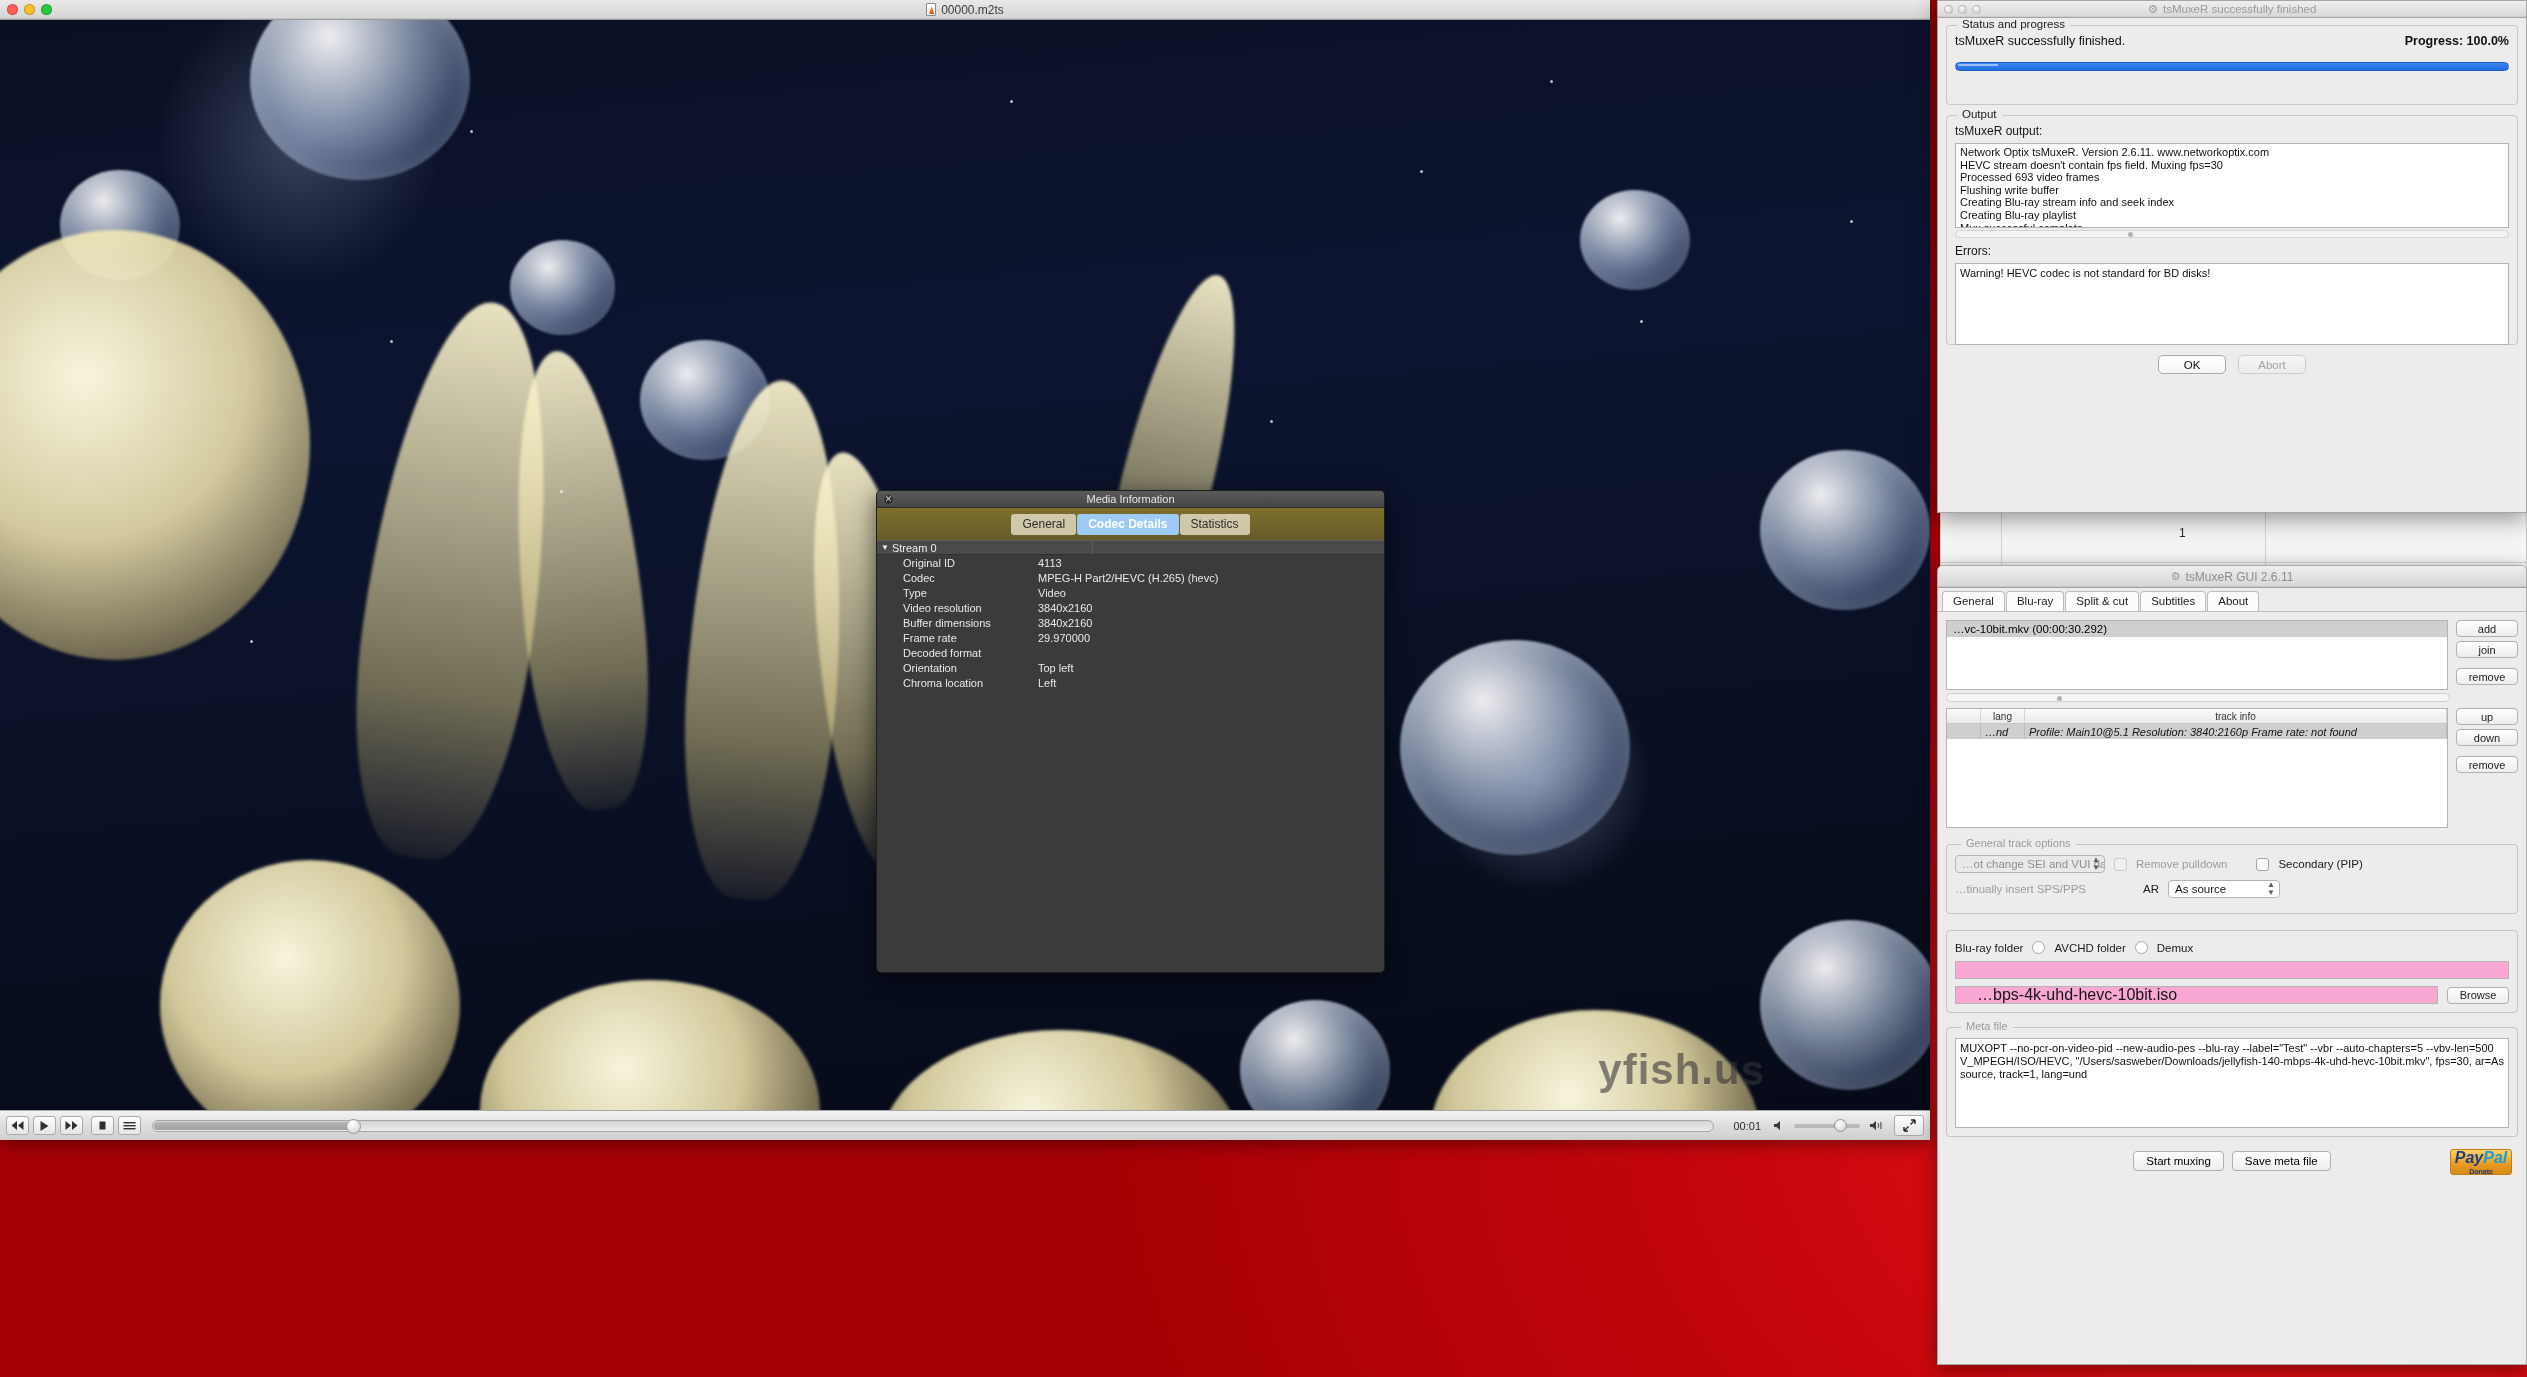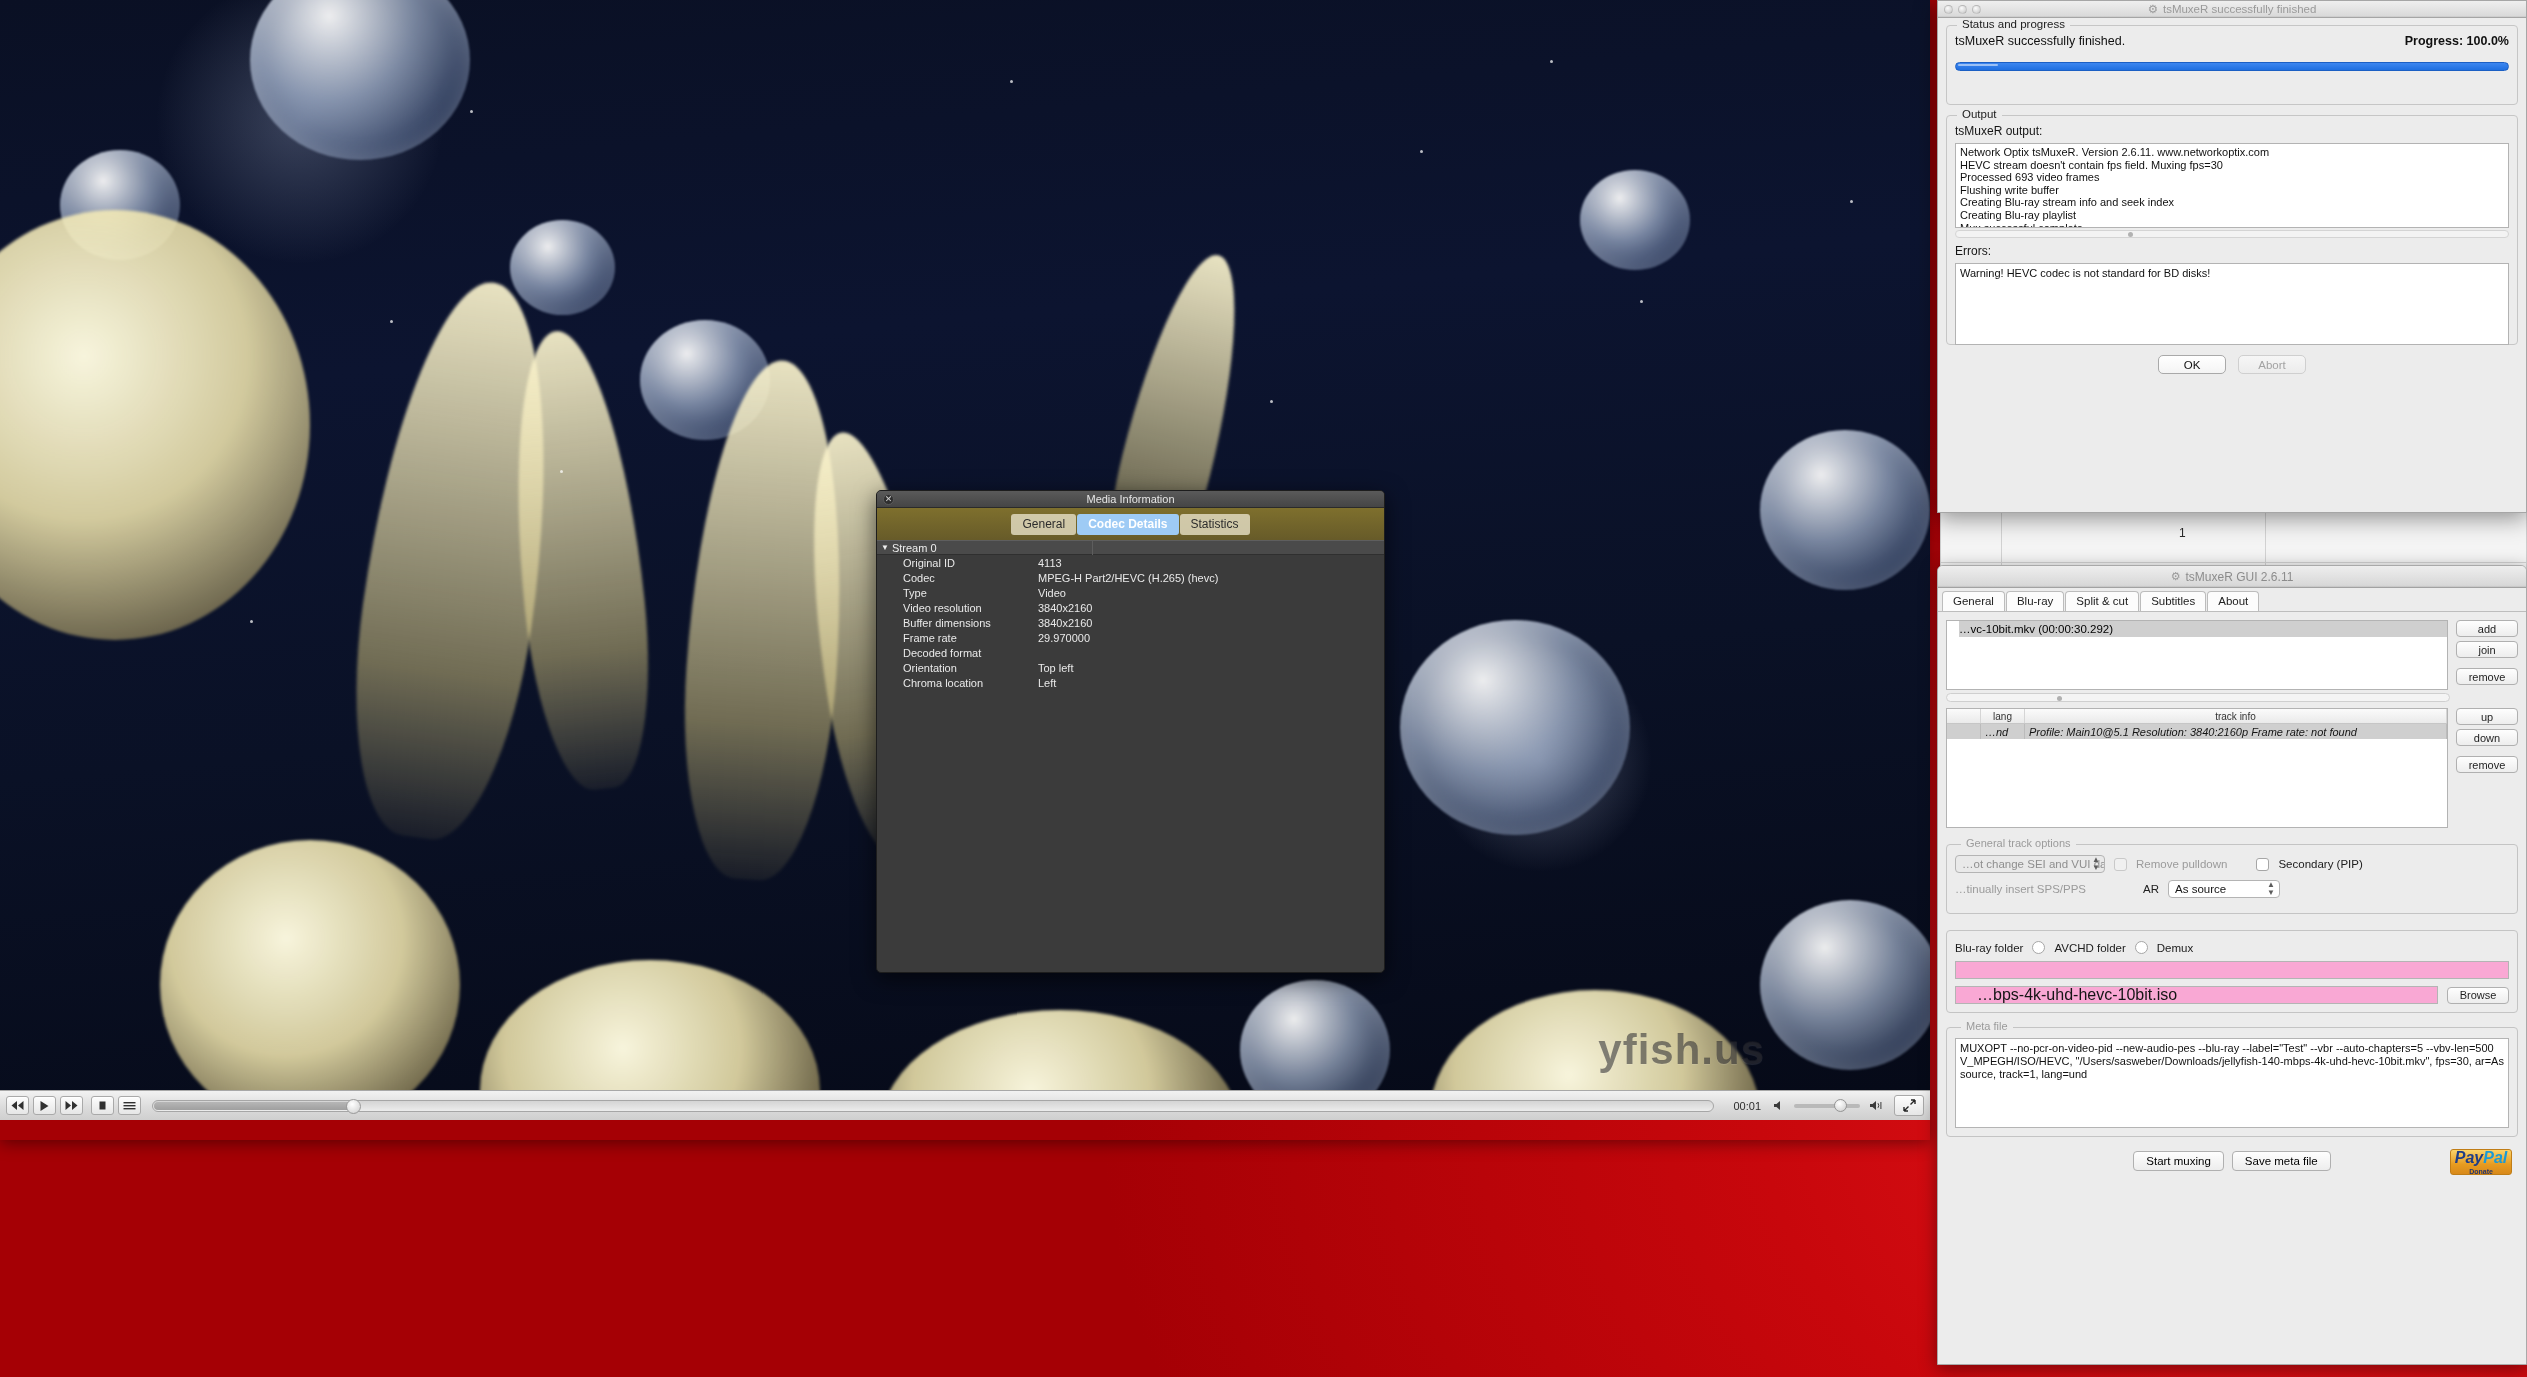--- a/index.html
+++ b/index.html
@@ -287,21 +287,21 @@
     color: #222;
   }
   #tsmux-panel { padding: 8px; }
   .files-row { display: flex; gap: 8px; }
   #file-list {
     flex: 1; height: 70px;
     background: #fff; border: 1px solid #b3b3b3;
     font-size: 11.5px; overflow: hidden;
   }
   #file-list .sel {
-    background: #cfcfcf; padding: 2px 0; white-space: nowrap; margin-left: 12px;
+    background: #cfcfcf; padding: 2px 6px; white-space: nowrap;
   }
   .side-btns { display: flex; flex-direction: column; gap: 4px; width: 62px; }
   .gbtn {
     height: 17px;
     background: linear-gradient(180deg,#fefefe,#ededed);
     border: 1px solid #b0b0b0; border-radius: 4px;
     font-size: 11px; color: #1e1e1e;
     display: flex; align-items: center; justify-content: center;
   }
   .gbtn.sp { margin-top: 6px; }
@@ -540,20 +540,31 @@
   <div class="dock-item" style="background:radial-gradient(circle at 40% 35%,#ff8a3c,#d63c1e);border-radius:50%"></div>
   <div class="dock-item" style="background:linear-gradient(180deg,#b46ce0,#7a31ad)"></div>
   <div class="dock-item" style="background:radial-gradient(circle at 40% 35%,#d7ecff,#3a8bd8);border-radius:50%"></div>
   <div class="dock-item" style="background:linear-gradient(180deg,#3a3a3a,#161616)"></div>
   <div class="dock-item" style="background:radial-gradient(circle at 40% 35%,#ff6a54,#c0281a);border-radius:50%"></div>
   <div class="dock-item" style="background:linear-gradient(180deg,#d8d8dd,#acacb4)"></div>
 </div>
 
 <div id="vlc-window">
 
+  <div id="vlc-titlebar">
+    <div class="traffic">
+      <span style="background:#ff5f57"></span>
+      <span style="background:#ffbd2e"></span>
+      <span style="background:#28c940"></span>
+    </div>
+    <div id="vlc-title">
+      <span id="vlc-doc-icon"></span>
+      <span>00000.m2ts</span>
+    </div>
+  </div>
 
   <div id="vlc-video">
     <div class="water"></div>
 
     <div class="jelly bell" style="left:250px;  top:-40px;  width:220px; height:200px;"></div>
     <div class="jelly bell" style="left:60px;   top:150px;  width:120px; height:110px;"></div>
     <div class="jelly bell" style="left:640px;  top:320px;  width:130px; height:120px;"></div>
     <div class="jelly bell" style="left:510px;  top:220px;  width:105px; height:95px;"></div>
     <div class="jelly bell" style="left:1400px; top:620px;  width:230px; height:215px;"></div>
     <div class="jelly bell" style="left:1760px; top:430px;  width:170px; height:160px;"></div>

